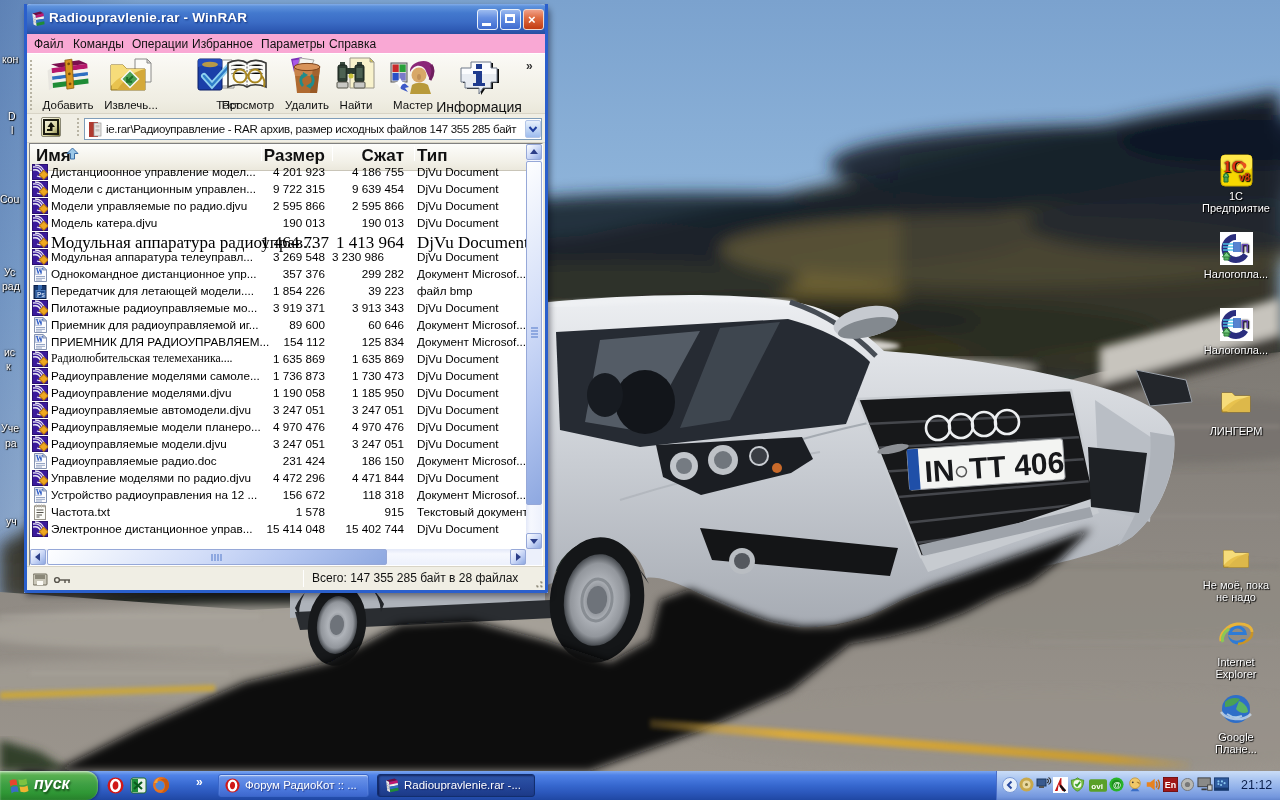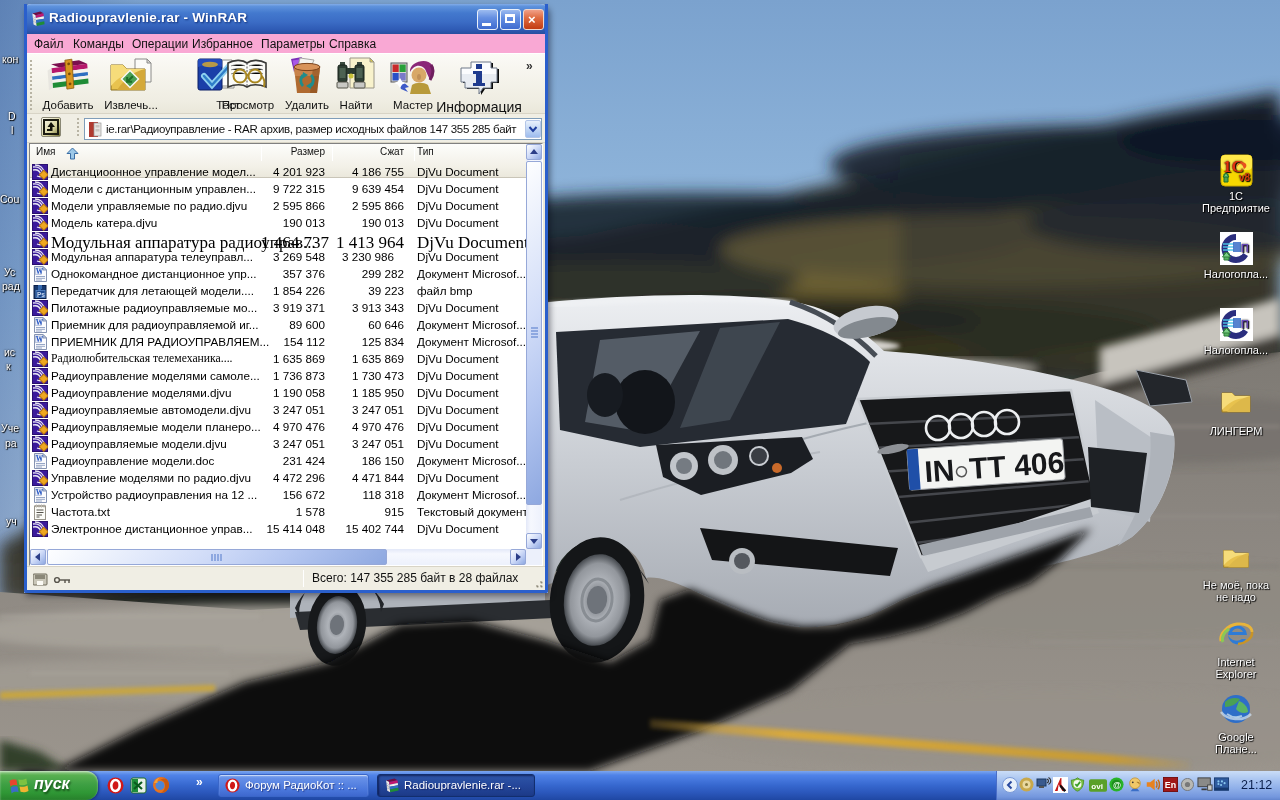--- a/index.html
+++ b/index.html
@@ -393,21 +393,21 @@
             <rect x="7.5" y="8" width="4" height="2.5" fill="#C9C5C0"></rect>
       </svg>
       <div class="abs" style="left:21px;top:4px;font-size:11.5px;color:#111;white-space:nowrap;letter-spacing:-0.3px;">ie.rar\Радиоуправление - RAR архив, размер исходных файлов 147 355 285 байт</div>
       <div class="abs" style="left:440px;top:1px;width:16px;height:18px;border:1px solid #B4C6E8;border-radius:2px;background:linear-gradient(#E9F1FC,#C4D8F5 50%,#9DBCEE);"><svg width="14" height="16" viewBox="0 0 14 16">
               <path d="M3.5 6 L7 10 L10.5 6" fill="none" stroke="#1F3E9E" stroke-width="2"></path>
             </svg></div>
     </div>
   </div>
 
   <div class="abs" style="left:5px;top:139px;width:514px;height:423px;background:#fff;border:1px solid #808080;border-right-color:#fff;border-bottom-color:#fff;">
-    <div class="abs" style="left:0;top:0;width:496px;height:34px;background:linear-gradient(#FDFDFB,#F2F0E7 70%,#EBE8DC);border-bottom:1px solid #C9C5B8;font-size:10px;color:#111;">
+    <div class="abs" style="left:0;top:0;width:496px;height:27px;background:linear-gradient(#FDFDFB,#F2F0E7 70%,#EBE8DC);border-bottom:1px solid #C9C5B8;font-size:17px;color:#111;font-weight:bold;">
           <div class="abs" style="left:231px;top:2px;width:1px;height:15px;background:#E0DCD0;border-right:1px solid #fff;"></div>
           <div class="abs" style="left:302px;top:2px;width:1px;height:15px;background:#E0DCD0;border-right:1px solid #fff;"></div>
           <div class="abs" style="left:384px;top:2px;width:1px;height:15px;background:#E0DCD0;border-right:1px solid #fff;"></div>
           <span class="abs" style="left:6px;top:2px;">Имя</span>
           <svg class="abs" style="left:36px;top:3px" width="13" height="13" viewBox="0 0 13 13">
             <path d="M6.5,1 L12,6.5 L8.5,6.5 L8.5,12 L4.5,12 L4.5,6.5 L1,6.5 Z" fill="#9CC8E8" stroke="#3A6EA5" stroke-width="1"></path>
           </svg>
           <span class="abs" style="left:231px;top:2px;width:64px;text-align:right;">Размер</span>
           <span class="abs" style="left:302px;top:2px;width:72px;text-align:right;">Сжат</span>
           <span class="abs" style="left:387px;top:2px;">Тип</span>
@@ -498,21 +498,21 @@
               <g fill="none" stroke="#E8E6F2" stroke-width="1.3">
                 <path d="M1,6 C5,5 8,7 9,11"></path>
                 <path d="M1,3 C6,2 10,5 11,10"></path>
                 <path d="M3,1 C8,1 12,4 12,9"></path>
                 <path d="M5,12 C7,13 9,13 11,12"></path>
               </g>
               <rect x="8.6" y="7.6" width="6.4" height="6.4" fill="#EFA71F" stroke="#B87710" transform="rotate(45 11.8 10.8)"></rect>
             </svg></span>
           <span class="abs" style="left:21px;top:1px;">Модульная аппаратура телеуправл...</span>
           <span class="abs" style="left:231px;top:1px;width:64px;text-align:right;">3 269 548</span>
-          <span class="abs" style="left:302px;top:1px;width:72px;text-align:center;">3 230 986</span>
+          <span class="abs" style="left:302px;top:1px;width:72px;text-align:left;">3 230 986</span>
           <span class="abs" style="left:387px;top:1px;">DjVu Document</span>
         </div>
         <div class="abs" style="left:0;top:122px;width:496px;height:17px;font-size:11.7px;color:#000;white-space:nowrap;">
           <span class="abs" style="left:2px;top:0px;"><svg width="16" height="16" viewBox="0 0 16 16">
               <path d="M2.5,0.5 L11,0.5 L14.5,4 L14.5,15.5 L2.5,15.5 Z" fill="#FBFBFE" stroke="#8593B2"></path>
               <path d="M11,0.5 L11,4 L14.5,4 Z" fill="#C9D2E4" stroke="#8593B2"></path>
               <rect x="3.5" y="2" width="6" height="6.5" fill="#E8ECF6" stroke="#9AA8C8" stroke-width="0.6"></rect>
               <text x="3.8" y="8" font-size="7.5" font-weight="bold" fill="#2A5AC8" font-family="Liberation Serif,serif">W</text>
               <g stroke="#8A9CC0" stroke-width="0.9">
                 <line x1="4" y1="10.5" x2="13" y2="10.5"></line>
@@ -688,21 +688,21 @@
               <path d="M2.5,0.5 L11,0.5 L14.5,4 L14.5,15.5 L2.5,15.5 Z" fill="#FBFBFE" stroke="#8593B2"></path>
               <path d="M11,0.5 L11,4 L14.5,4 Z" fill="#C9D2E4" stroke="#8593B2"></path>
               <rect x="3.5" y="2" width="6" height="6.5" fill="#E8ECF6" stroke="#9AA8C8" stroke-width="0.6"></rect>
               <text x="3.8" y="8" font-size="7.5" font-weight="bold" fill="#2A5AC8" font-family="Liberation Serif,serif">W</text>
               <g stroke="#8A9CC0" stroke-width="0.9">
                 <line x1="4" y1="10.5" x2="13" y2="10.5"></line>
                 <line x1="4" y1="12.3" x2="13" y2="12.3"></line>
                 <line x1="4" y1="14" x2="10" y2="14"></line>
               </g>
             </svg></span>
-          <span class="abs" style="left:21px;top:1px;">Радиоуправление модели.doc</span>
+          <span class="abs" style="left:21px;top:1px;">Радиоуправляемые радио.doc</span>
           <span class="abs" style="left:231px;top:1px;width:64px;text-align:right;">231 424</span>
           <span class="abs" style="left:302px;top:1px;width:72px;text-align:right;">186 150</span>
           <span class="abs" style="left:387px;top:1px;">Документ Microsof...</span>
         </div>
         <div class="abs" style="left:0;top:326px;width:496px;height:17px;font-size:11.7px;color:#000;white-space:nowrap;">
           <span class="abs" style="left:2px;top:0px;"><svg width="16" height="16" viewBox="0 0 16 16">
               <rect x="0.5" y="0.5" width="15" height="15" fill="#3B1A9B" stroke="#2A1070"></rect>
               <g fill="none" stroke="#E8E6F2" stroke-width="1.3">
                 <path d="M1,6 C5,5 8,7 9,11"></path>
                 <path d="M1,3 C6,2 10,5 11,10"></path>

